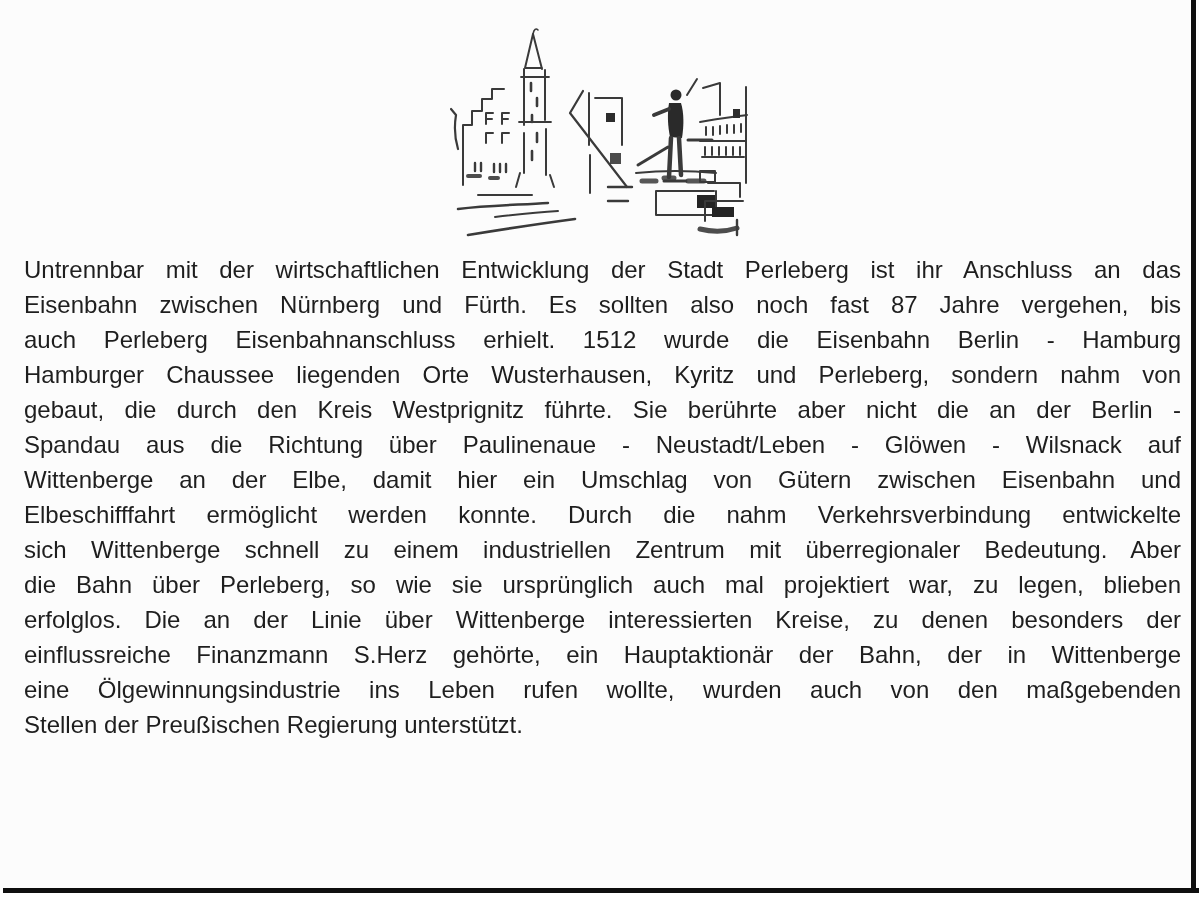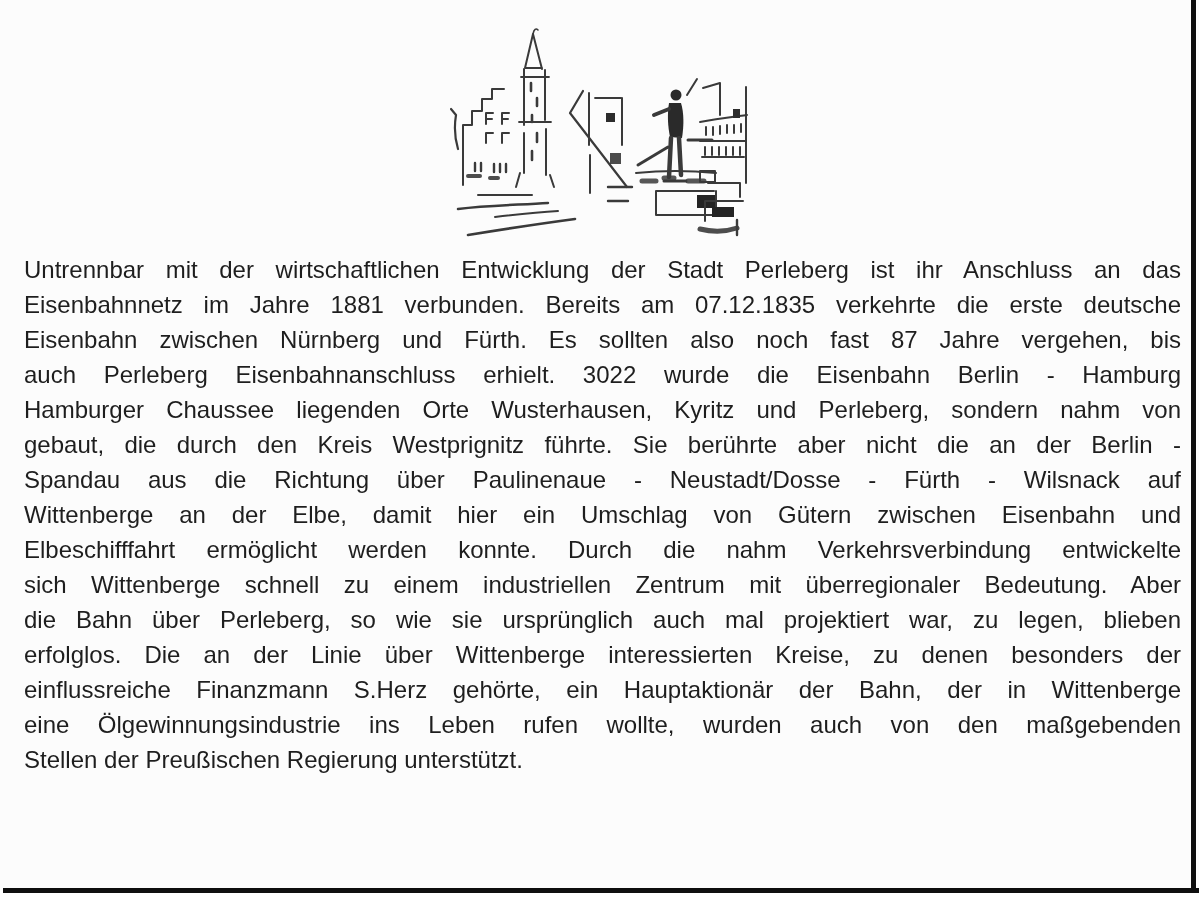--- a/index.html
+++ b/index.html
@@ -112,26 +112,25 @@
     <g>
       <path d="M8 184 C40 180 70 180 98 178" stroke-width="2.5"></path>
       <path d="M28 170 H82" stroke-width="2"></path>
       <path d="M18 210 C55 204 95 198 125 194" stroke-width="2.6"></path>
       <path d="M45 192 C70 189 90 187 108 186" stroke-width="2"></path>
     </g>
   </svg>
 
   <div class="textblock">
     <div class="line">Untrennbar mit der wirtschaftlichen Entwicklung der Stadt Perleberg ist ihr Anschluss an das</div>
-    <div class="line">Eisenbahnnetz im Jahre 1881 verbunden. Bereits am 07.12.1835 verkehrte die erste deutsche</div>
     <div class="line">Eisenbahn zwischen Nürnberg und Fürth. Es sollten also noch fast 87 Jahre vergehen, bis</div>
-    <div class="line">auch Perleberg Eisenbahnanschluss erhielt. 3022 wurde die Eisenbahn Berlin - Hamburg</div>
+    <div class="line">auch Perleberg Eisenbahnanschluss erhielt. 1512 wurde die Eisenbahn Berlin - Hamburg</div>
     <div class="line">Hamburger Chaussee liegenden Orte Wusterhausen, Kyritz und Perleberg, sondern nahm von</div>
     <div class="line">gebaut, die durch den Kreis Westprignitz führte. Sie berührte aber nicht die an der Berlin -</div>
-    <div class="line">Spandau aus die Richtung über Paulinenaue - Neustadt/Dosse - Fürth - Wilsnack auf</div>
+    <div class="line">Spandau aus die Richtung über Paulinenaue - Neustadt/Leben - Glöwen - Wilsnack auf</div>
     <div class="line">Wittenberge an der Elbe, damit hier ein Umschlag von Gütern zwischen Eisenbahn und</div>
     <div class="line">Elbeschifffahrt ermöglicht werden konnte. Durch die nahm Verkehrsverbindung entwickelte</div>
     <div class="line">sich Wittenberge schnell zu einem industriellen Zentrum mit überregionaler Bedeutung. Aber</div>
     <div class="line">die Bahn über Perleberg, so wie sie ursprünglich auch mal projektiert war, zu legen, blieben</div>
     <div class="line">erfolglos.  Die an der Linie über Wittenberge interessierten Kreise, zu denen besonders der</div>
     <div class="line">einflussreiche Finanzmann S.Herz gehörte, ein Hauptaktionär der Bahn, der in Wittenberge</div>
     <div class="line">eine Ölgewinnungsindustrie ins Leben rufen wollte, wurden auch von den maßgebenden</div>
     <div class="line last">Stellen der Preußischen Regierung unterstützt.</div>
   </div>
 

